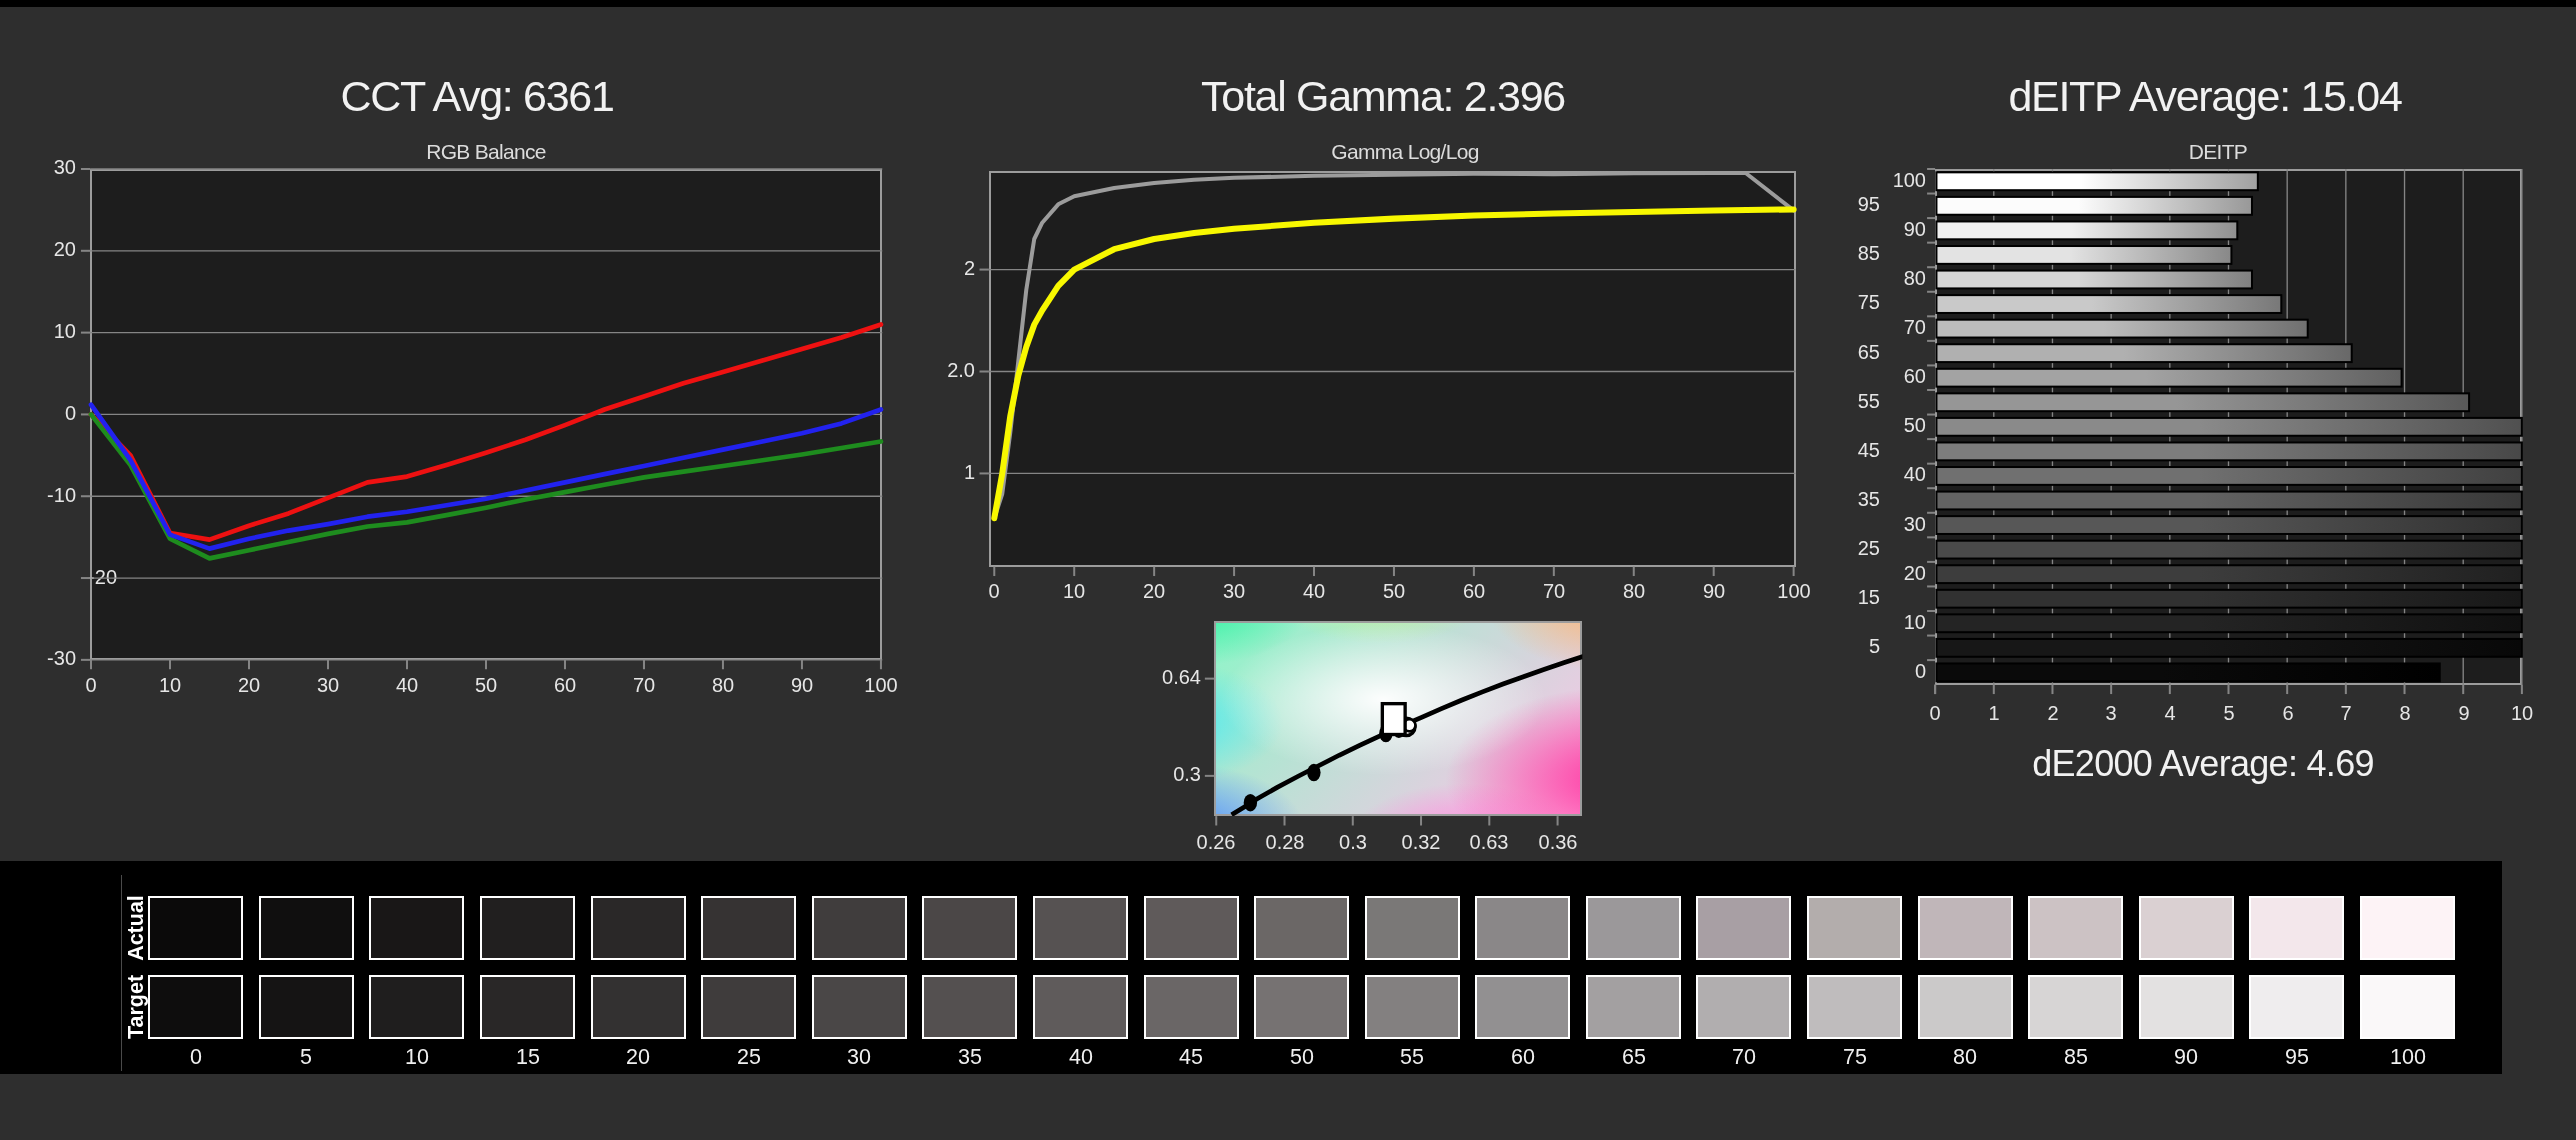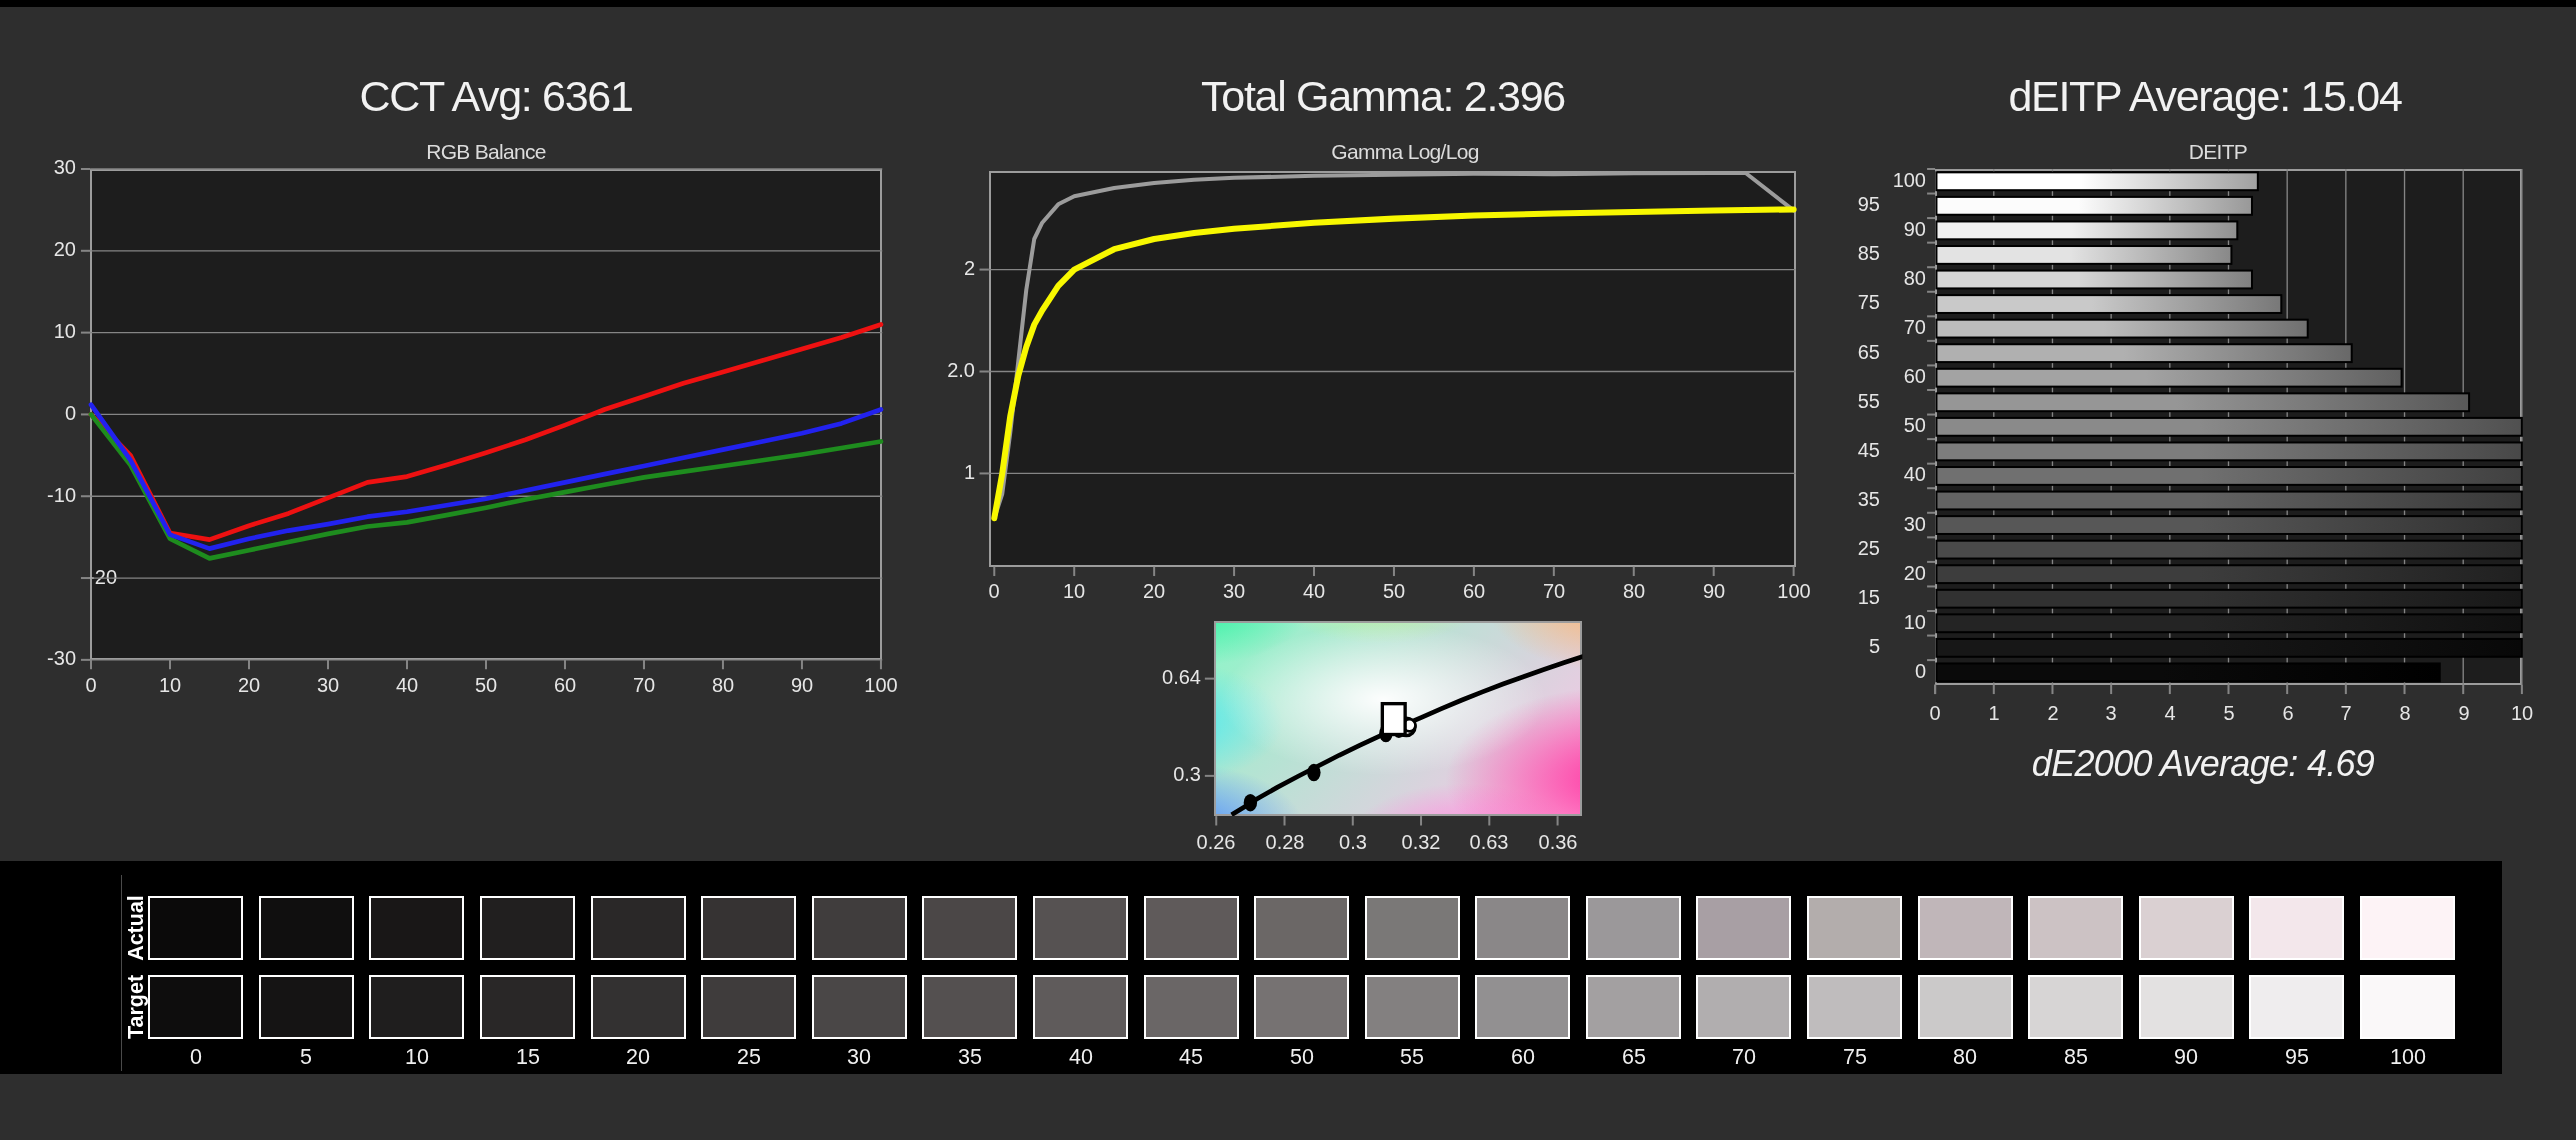--- a/index.html
+++ b/index.html
@@ -33,34 +33,34 @@
   .strip-label{position:absolute;color:#f0f0f0;font-size:21.5px;transform:translateX(-50%);white-space:nowrap;}
   #strip-divider{width:1.3px;background:#4a4a4a;}
   svg{position:absolute;left:0;top:0;}
 </style>
 </head>
 <body>
 
 <div id="stage">
   <div id="topbar" class="abs"></div>
 
-  <div class="abs panel-title" style="left:496px;top:72px;">CCT Avg: 6361</div>
+  <div class="abs panel-title" style="left:477px;top:72px;">CCT Avg: 6361</div>
   <div class="abs panel-title" style="left:1383px;top:72px;">Total Gamma: 2.396</div>
   <div class="abs panel-title" style="left:2205px;top:72px;">dEITP Average: 15.04</div>
 
   <div class="abs chart-subtitle" style="left:486px;top:140px;">RGB Balance</div>
   <div class="abs chart-subtitle" style="left:1405px;top:140px;">Gamma Log/Log</div>
   <div class="abs chart-subtitle" style="left:2218px;top:140px;">DEITP</div>
 
   <div class="abs plotbg" style="left:90px;top:169px;width:792px;height:491px;"></div>
   <div class="abs plotbg" style="left:989px;top:171px;width:807px;height:396px;"></div>
   <div class="abs plotbg" style="left:1935px;top:169px;width:587px;height:516px;"></div>
   <div id="cie-bg" class="abs" style="left:1214px;top:621px;width:368px;height:195px;"></div>
 
-  <div id="footer-de2000" class="abs" style="left:2203px;top:743px;font-style:italic;">dE2000 Average: 4.69</div>
+  <div id="footer-de2000" class="abs" style="left:2203px;top:743px;">dE2000 Average: 4.69</div>
 
   <div id="strip-bg" class="abs" style="left:0;top:861px;width:2502px;height:213px;"></div>
   <div id="strip-divider" class="abs" style="left:121px;top:875px;height:196px;"></div>
   <div class="abs strip-rot" style="left:136px;top:928px;">Actual</div>
   <div class="abs strip-rot" style="left:136px;top:1007px;">Target</div>
   <div id="patches">
       <div class="patch" style="left: 148px; top: 896px; width: 95px; height: 64px; background: rgb(11, 10, 10);"></div>
       <div class="patch" style="left: 259px; top: 896px; width: 95px; height: 64px; background: rgb(16, 15, 15);"></div>
       <div class="patch" style="left: 369px; top: 896px; width: 95px; height: 64px; background: rgb(25, 23, 23);"></div>
       <div class="patch" style="left: 480px; top: 896px; width: 95px; height: 64px; background: rgb(33, 31, 31);"></div>

